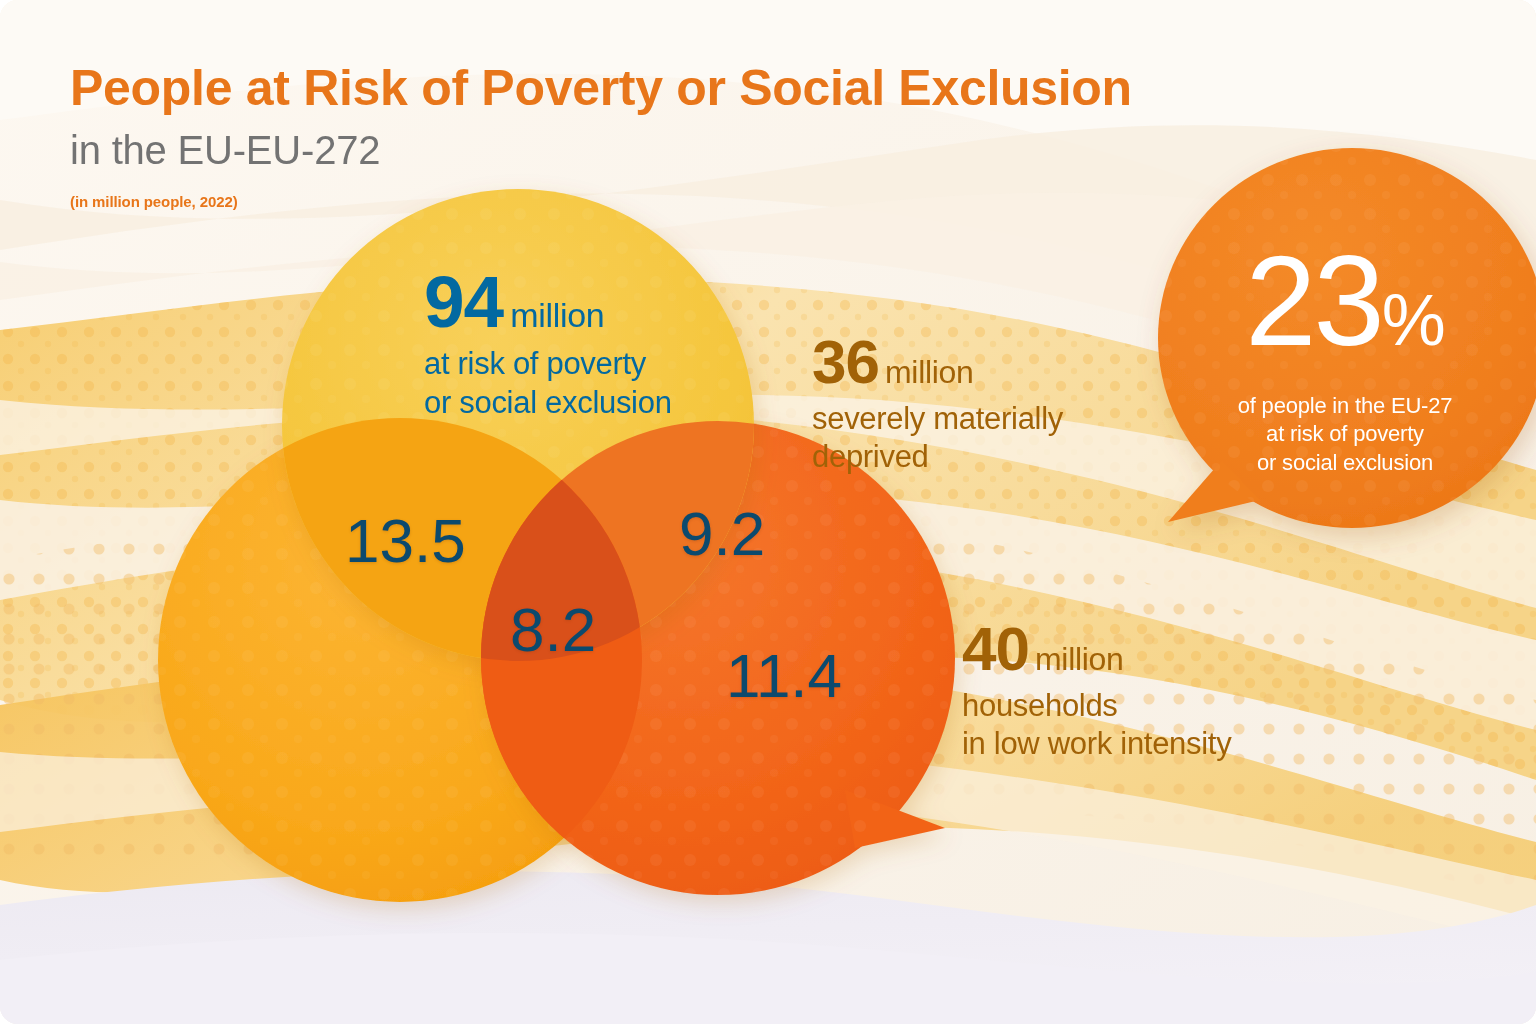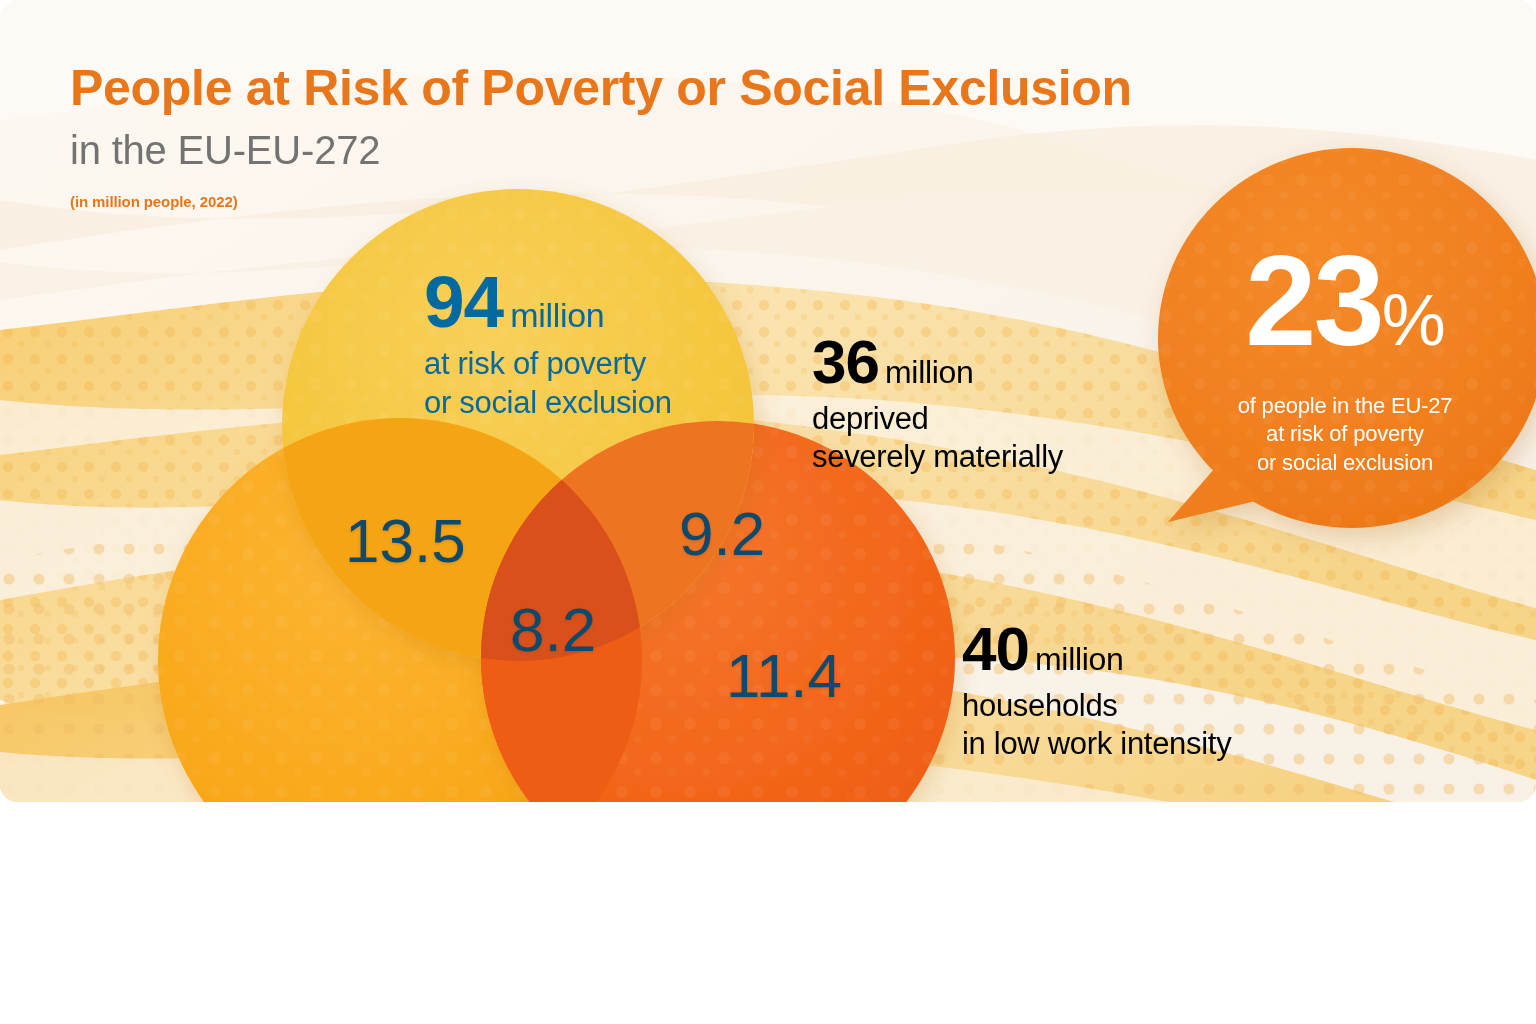--- a/index.html
+++ b/index.html
@@ -1,17 +1,17 @@
 <!DOCTYPE html>
 <html><head>
 <meta charset="utf-8">
 <style>
   html,body{margin:0;padding:0;}
   body{width:1536px;height:1024px;overflow:hidden;font-family:"Liberation Sans",sans-serif;}
-  #stage{position:relative;width:1536px;height:802px;overflow:hidden;background:#FBF4EA;border-radius:18px;}
+  #stage{position:relative;width:1536px;height:1024px;overflow:hidden;background:#FBF4EA;border-radius:18px;}
 
   
   .bg-layer{position:absolute;left:0;top:0;width:1536px;height:1024px;}
 
   
   #title{position:absolute;left:70px;top:62px;font-size:50px;font-weight:600;
          color:#E8761A;letter-spacing:-.3px;line-height:1.05;white-space:nowrap;}
   #subtitle{position:absolute;left:70px;top:128px;font-size:40px;font-weight:500;
             color:#737373;letter-spacing:-.2px;white-space:nowrap;}
   #note{position:absolute;left:70px;top:193px;font-size:15px;font-weight:600;
@@ -27,30 +27,30 @@
   #lbl-82 {left:510px;top:594px;font-size:62px;}
   #lbl-114{left:726px;top:640px;font-size:62px;}
 
   
   #blk94{position:absolute;left:424px;top:268px;width:290px;color:#0369a1;}
   #blk94 .big{font-size:73px;font-weight:700;line-height:.92;letter-spacing:-1px;}
   #blk94 .unit{font-size:34px;font-weight:400;margin-left:7px;letter-spacing:-.3px;}
   #blk94 .desc{font-size:31px;font-weight:400;line-height:1.24;margin-top:10px;letter-spacing:-.3px;}
 
   
-  .stat{position:absolute;color:#000000;}
+  .stat{position:absolute;color:#a16207;}
   .stat .big{font-size:62px;font-weight:700;line-height:.95;letter-spacing:-1px;}
   .stat .unit{font-size:32px;font-weight:400;margin-left:6px;letter-spacing:-.3px;}
   .stat .desc{font-size:31px;font-weight:400;line-height:1.22;margin-top:8px;letter-spacing:-.3px;}
   #stat36{left:812px;top:333px;width:300px;}
   #stat40{left:962px;top:620px;width:330px;}
 
   
   #bubble-text{position:absolute;left:1160px;top:240px;width:370px;text-align:center;color:#fff;}
-  #bubble-text .pct{font-size:128px;font-weight:700;line-height:.95;letter-spacing:-3px;}
+  #bubble-text .pct{font-size:128px;font-weight:400;line-height:.95;letter-spacing:-3px;}
   #bubble-text .pctsym{font-size:72px;font-weight:400;letter-spacing:-1px;}
   #bubble-text .btxt{font-size:22px;font-weight:400;line-height:1.3;margin-top:30px;letter-spacing:-.2px;}
 </style>
 </head>
 <body>
 
 <div id="stage">
 
   <svg class="bg-layer" viewBox="0 0 1536 1024" preserveAspectRatio="none">
     <defs>
@@ -221,22 +221,22 @@
     <span class="big">94</span><span class="unit">million</span>
     <div class="desc">
       <div>at risk of poverty</div>
       <div>or social exclusion</div>
     </div>
   </div>
 
   <div class="stat" id="stat36">
     <span class="big">36</span><span class="unit">million</span>
     <div class="desc">
+      <div>severely materially</div>
       <div>deprived</div>
-      <div>severely materially</div>
     </div>
   </div>
 
   <div class="stat" id="stat40">
     <span class="big">40</span><span class="unit">million</span>
     <div class="desc">
       <div>households</div>
       <div>in low work intensity</div>
     </div>
   </div>

